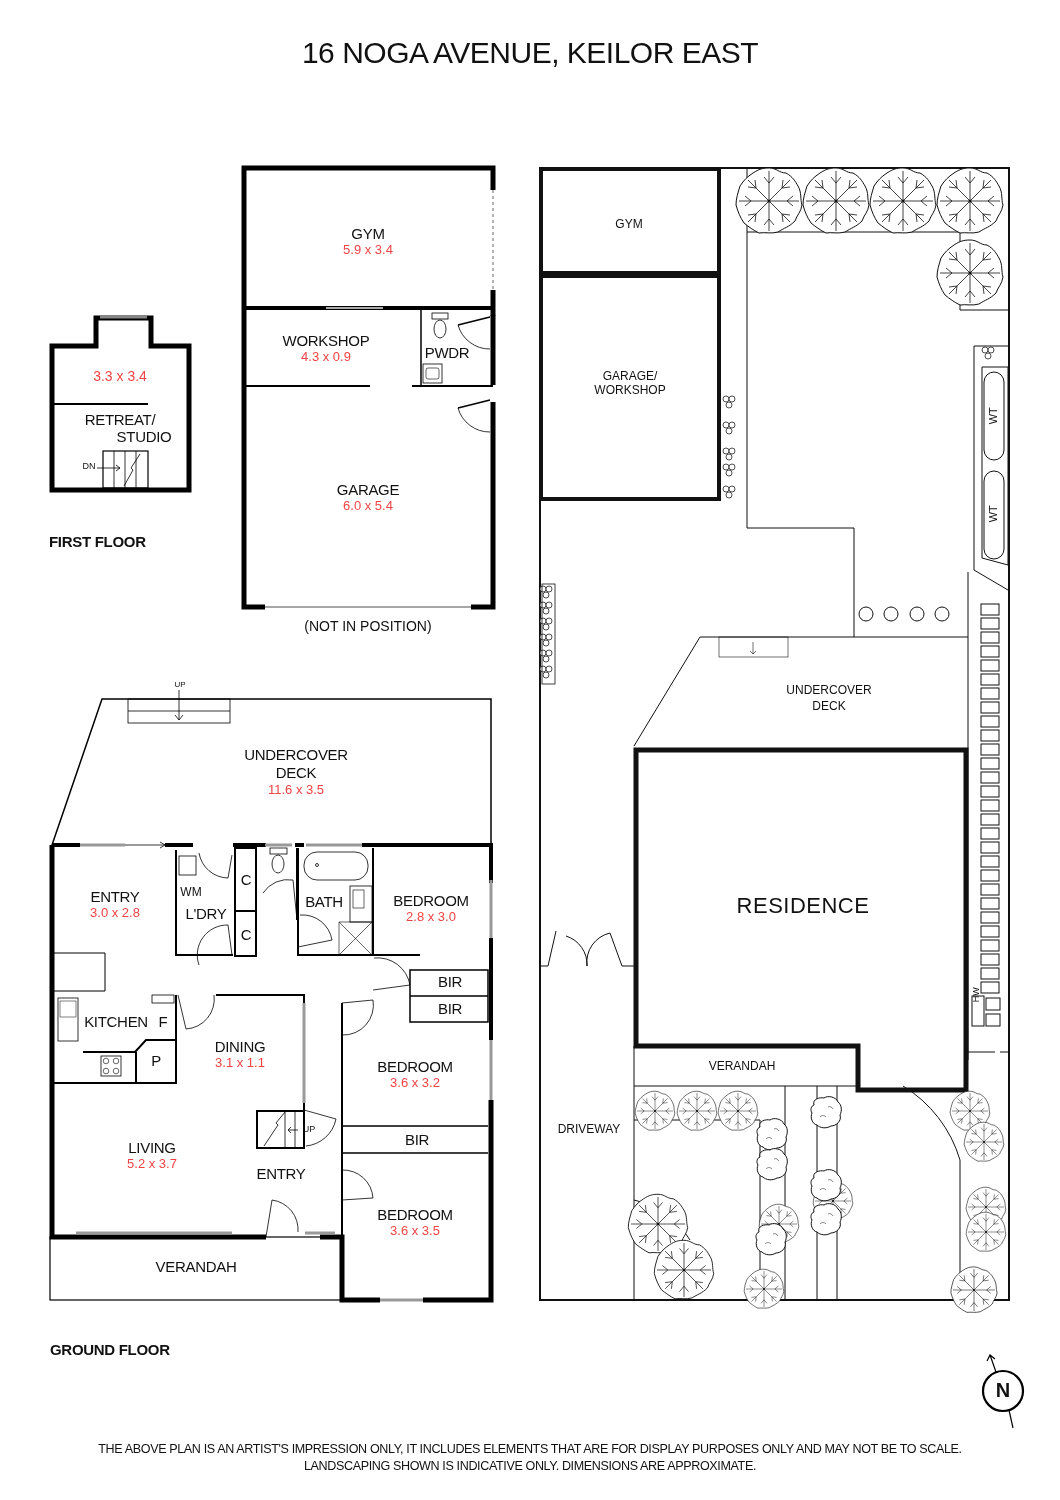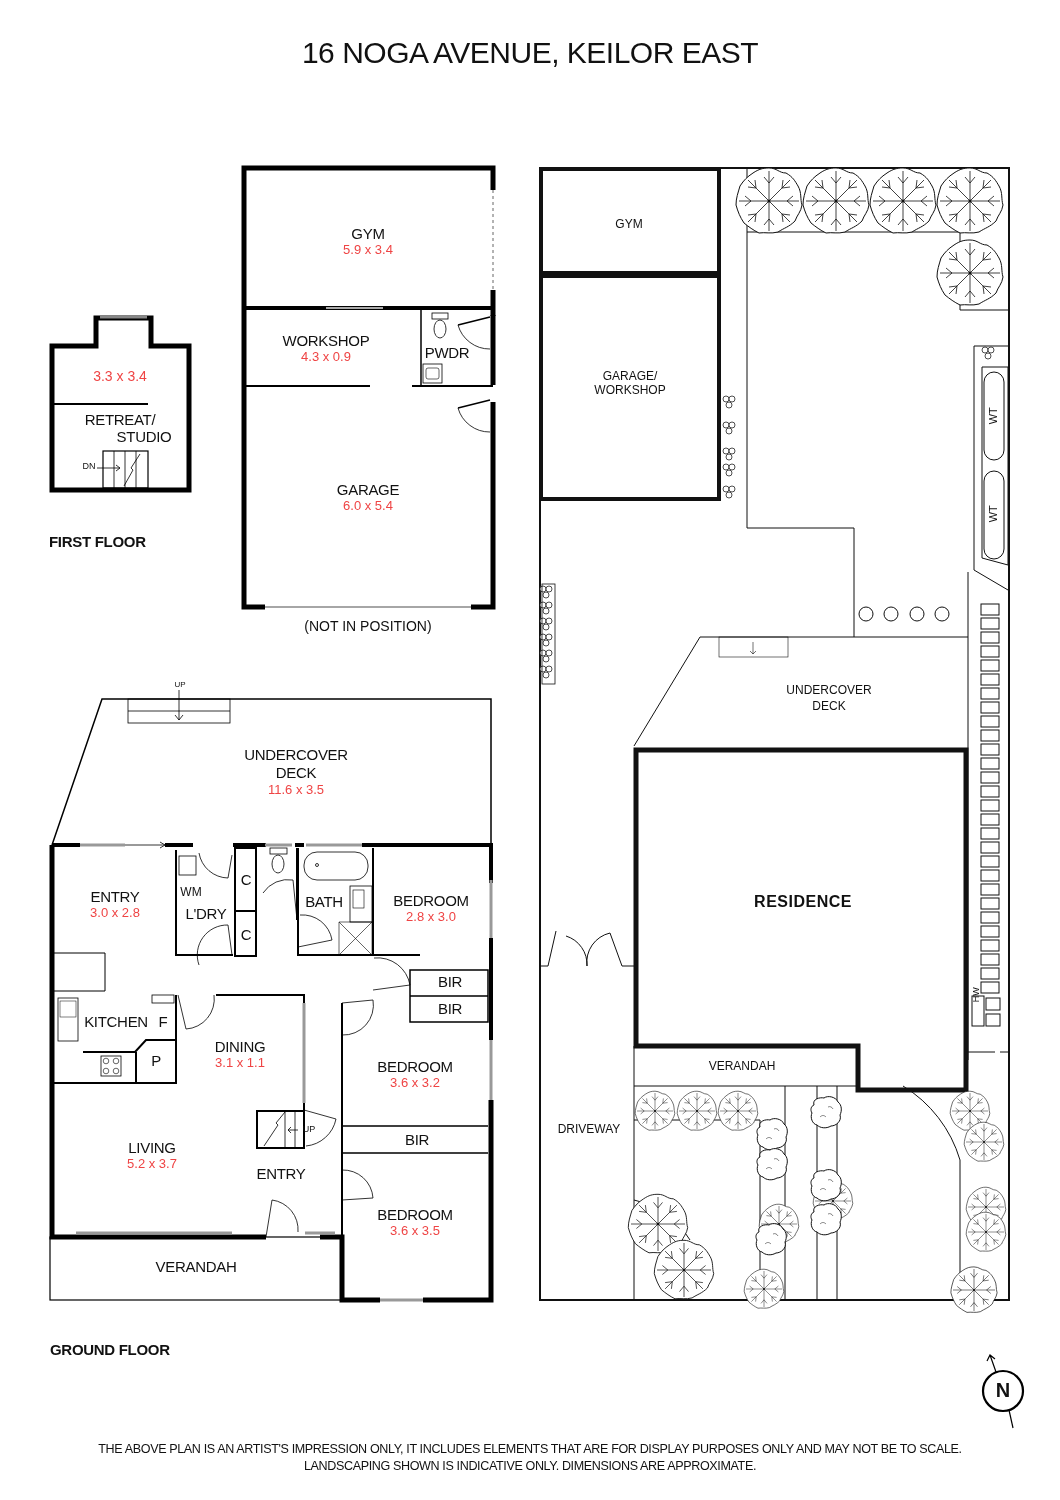--- a/index.html
+++ b/index.html
@@ -9,21 +9,21 @@
     .lbl { position: absolute; text-align: center; transform: translateX(-50%);
            line-height: 1.05; white-space: nowrap; color: #111; }
     .name { font-size: 15px; letter-spacing: -0.3px; }
     .dim  { font-size: 13px; color: #ef4444; }
     .sm   { font-size: 12px; }
     .title { position: absolute; left: 50%; top: 36px; transform: translateX(-50%);
              font-size: 30px; letter-spacing: -0.5px; white-space: nowrap; }
     .floorlbl { position: absolute; font-size: 15px; font-weight: bold; white-space: nowrap; letter-spacing: -0.3px; margin-top: 34px; }
     .disclaimer { position: absolute; left: 0; width: 1060px; top: 1440px; text-align: center;
                   font-size: 13.5px; line-height: 17px; letter-spacing: -0.4px; transform: scaleX(0.93); }
-    .res { font-size: 16px; font-weight: bold; letter-spacing: 0.5px; }
+    .res { font-size: 22px; font-weight: normal; letter-spacing: 0.5px; }
   </style>
 </head>
 <body>
 
 <svg id="plan" width="1060" height="1500" viewBox="0 0 1060 1500" xmlns="http://www.w3.org/2000/svg">
   <defs>
 
     <g id="tree">
       <circle r="1" fill="#fff"></circle>
       <path d="M0,-33 C8,-33 10,-28 17,-28 C24,-24 26,-20 29,-15 C33,-8 31,-2 33,4 C32,11 28,14 26,20 C20,26 15,27 9,31 C2,33 -4,31 -10,32 C-16,29 -20,26 -25,22 C-29,16 -31,11 -33,4 C-33,-3 -31,-8 -29,-15 C-25,-21 -22,-24 -16,-28 C-10,-32 -6,-33 0,-33 Z" fill="#fff" stroke="#111" stroke-width="1"></path>

